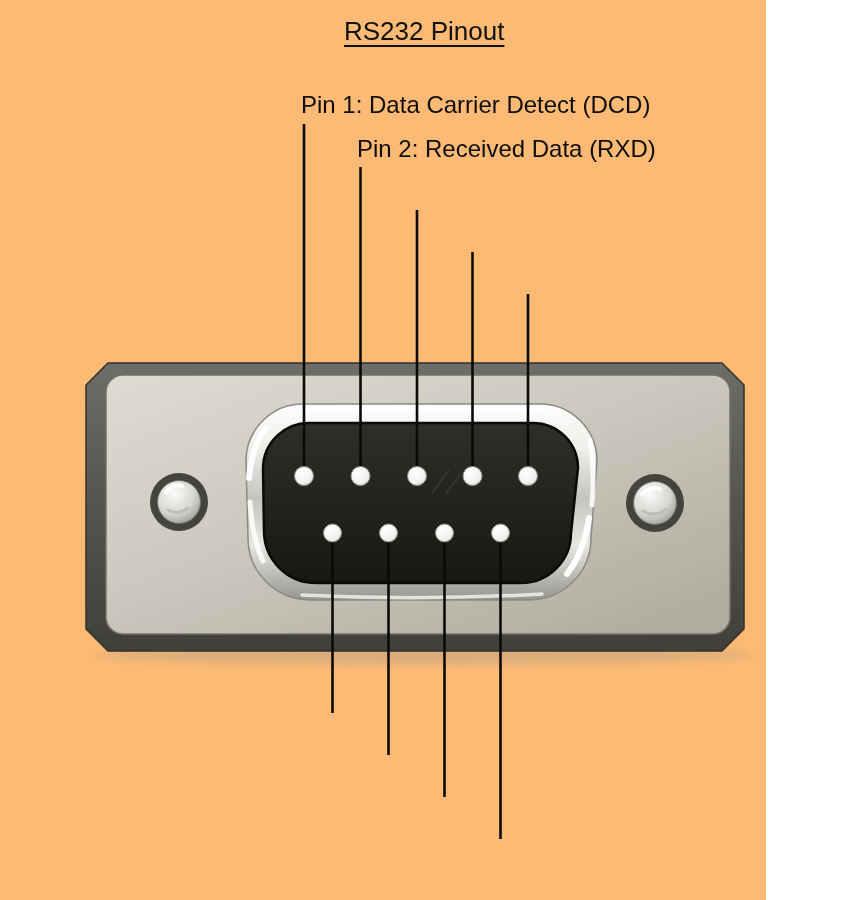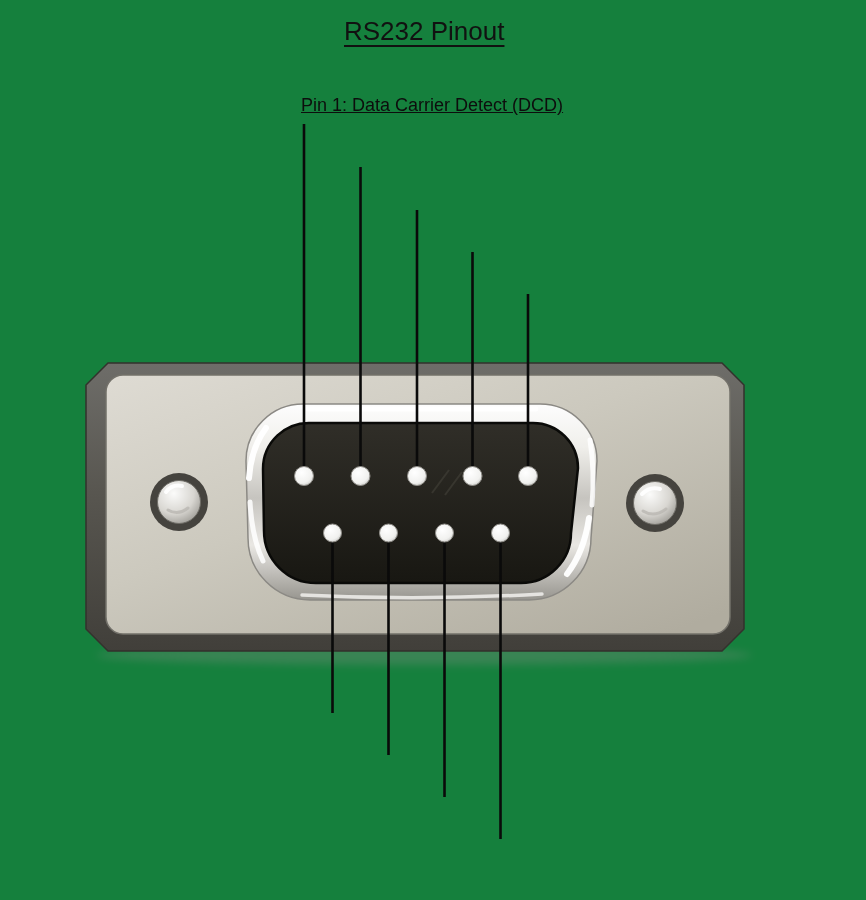--- a/index.html
+++ b/index.html
@@ -1,54 +1,54 @@
 <!DOCTYPE html>
 <html><head>
 <meta charset="utf-8">
 <style>
   html,body{margin:0;padding:0;background:#fff;}
   .page{
     position:relative;
-    width:866px;height:900px;
-    background:#15803d;
+    width:766px;height:900px;
+    background:#fdba74;
     font-family:"Liberation Sans", sans-serif;
     overflow:hidden;
   }
   .title{
     position:absolute;
     left:344px;top:16px;
     font-size:26px;
     color:#111;
     text-decoration:underline;
     text-decoration-thickness:2px;
     text-underline-offset:5px;
     white-space:nowrap;
   }
   .pin-label{
     position:absolute;
-    font-size:18px;
+    font-size:24px;
     line-height:26px;
     color:#0d0d0d;
     white-space:nowrap;
-    text-decoration:underline;
   }
   .connector-svg{
     position:absolute;
     left:0;top:0;
     width:866px;height:900px;
   }
 </style>
 </head>
 <body>
 
 <div class="page">
 
   <div class="title">RS232 Pinout</div>
 
   <div class="pin-label" style="left:301px;top:92px">Pin 1: Data Carrier Detect (DCD)</div>
+  <div class="pin-label" style="left:357px;top:136px">Pin 2: Received Data (RXD)</div>
 
 
   <svg class="connector-svg" viewBox="0 0 866 900">
     <defs>
       <linearGradient id="frameGrad" x1="0" y1="0" x2="0" y2="1">
         <stop offset="0%" stop-color="#6e6d69"></stop>
         <stop offset="45%" stop-color="#585650"></stop>
         <stop offset="100%" stop-color="#413f3a"></stop>
       </linearGradient>
       <linearGradient id="plateGrad" x1="0" y1="0" x2="0.9" y2="1">

